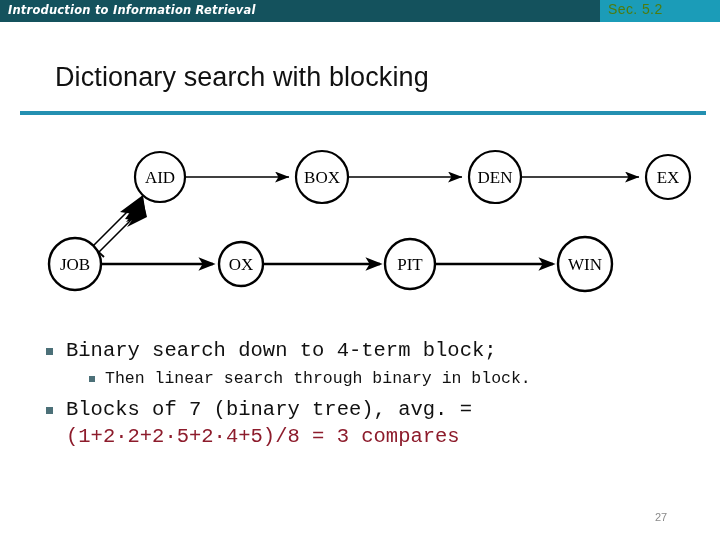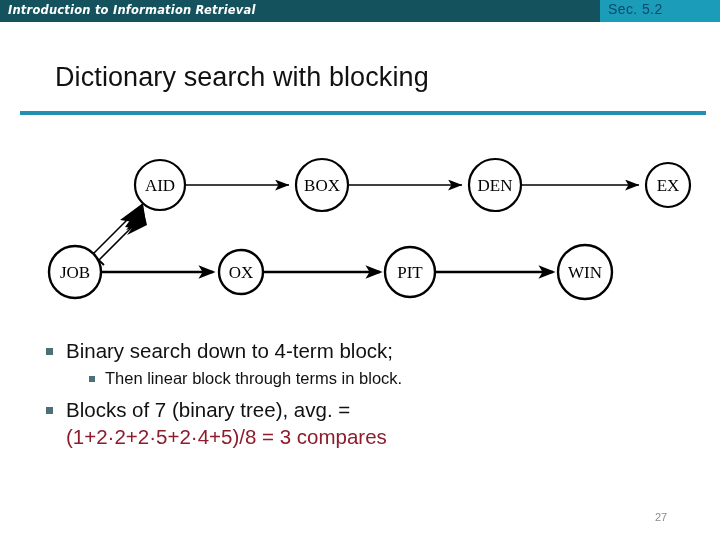--- a/index.html
+++ b/index.html
@@ -15,38 +15,38 @@
     position:absolute;left:8px;top:3px;
     font-family:"DejaVu Sans",sans-serif;
     font-size:11.5px;font-style:italic;font-weight:600;color:#ffffff;
     letter-spacing:.2px;white-space:nowrap;
   }
   .hdr-badge{
     position:absolute;left:600px;top:0;width:120px;height:22px;background:#1b9cb8;
   }
   .hdr-badge-label{
     position:absolute;left:608px;top:1px;
-    font-size:14px;color:#0c4a6e;letter-spacing:.4px;white-space:nowrap;
+    font-size:14px;color:#4d7c0f;letter-spacing:.4px;white-space:nowrap;
   }
 
   
   .slide-title{
     position:absolute;left:55px;top:62px;width:620px;
     font-size:27px;color:#111111;letter-spacing:.1px;white-space:nowrap;
   }
   .title-rule{
     position:absolute;left:20px;top:111px;width:686px;height:4px;background:#2490b1;
   }
 
   
-  .diagram{position:absolute;left:0;top:132px;width:720px;height:195px;}
+  .diagram{position:absolute;left:0;top:124px;width:720px;height:195px;}
   .diagram svg{display:block;}
 
   
-  .bullets{position:absolute;left:46px;top:337px;width:640px;}
+  .bullets{position:absolute;left:46px;top:337px;width:640px;font-family:Liberation Mono, monospace;}
   .b-row{display:flex;align-items:flex-start;}
   .b-mark{
     flex:0 0 auto;background:#4c7078;display:inline-block;
   }
   .b1 .b-mark{width:7px;height:7px;margin-top:11px;margin-right:13px;}
   .b2 .b-mark{width:6px;height:6px;margin-top:8px;margin-right:10px;}
   .b-text{font-size:20.5px;color:#111;line-height:1.32;}
   .lvl1{margin-bottom:4px;}
   .lvl2{margin-left:43px;margin-bottom:6px;}
   .lvl2 .b-text{font-size:16.5px;}
@@ -148,21 +148,21 @@
 
   <div class="bullets">
 
     <div class="b-row b1 lvl1">
       <span class="b-mark"></span>
       <span class="b-text">Binary search down to 4-term block;</span>
     </div>
 
     <div class="b-row b2 lvl2">
       <span class="b-mark"></span>
-      <span class="b-text">Then linear block through terms in block.</span>
+      <span class="b-text">Then linear search through binary in block.</span>
     </div>
 
     <div class="b-row b1 lvl1">
       <span class="b-mark"></span>
       <span class="b-text">
         <span>Blocks of 7 (binary tree), avg. =</span>
         <span class="b-accent">(1+2·2+2·5+2·4+5)/8 = 3 compares</span>
       </span>
     </div>
 

